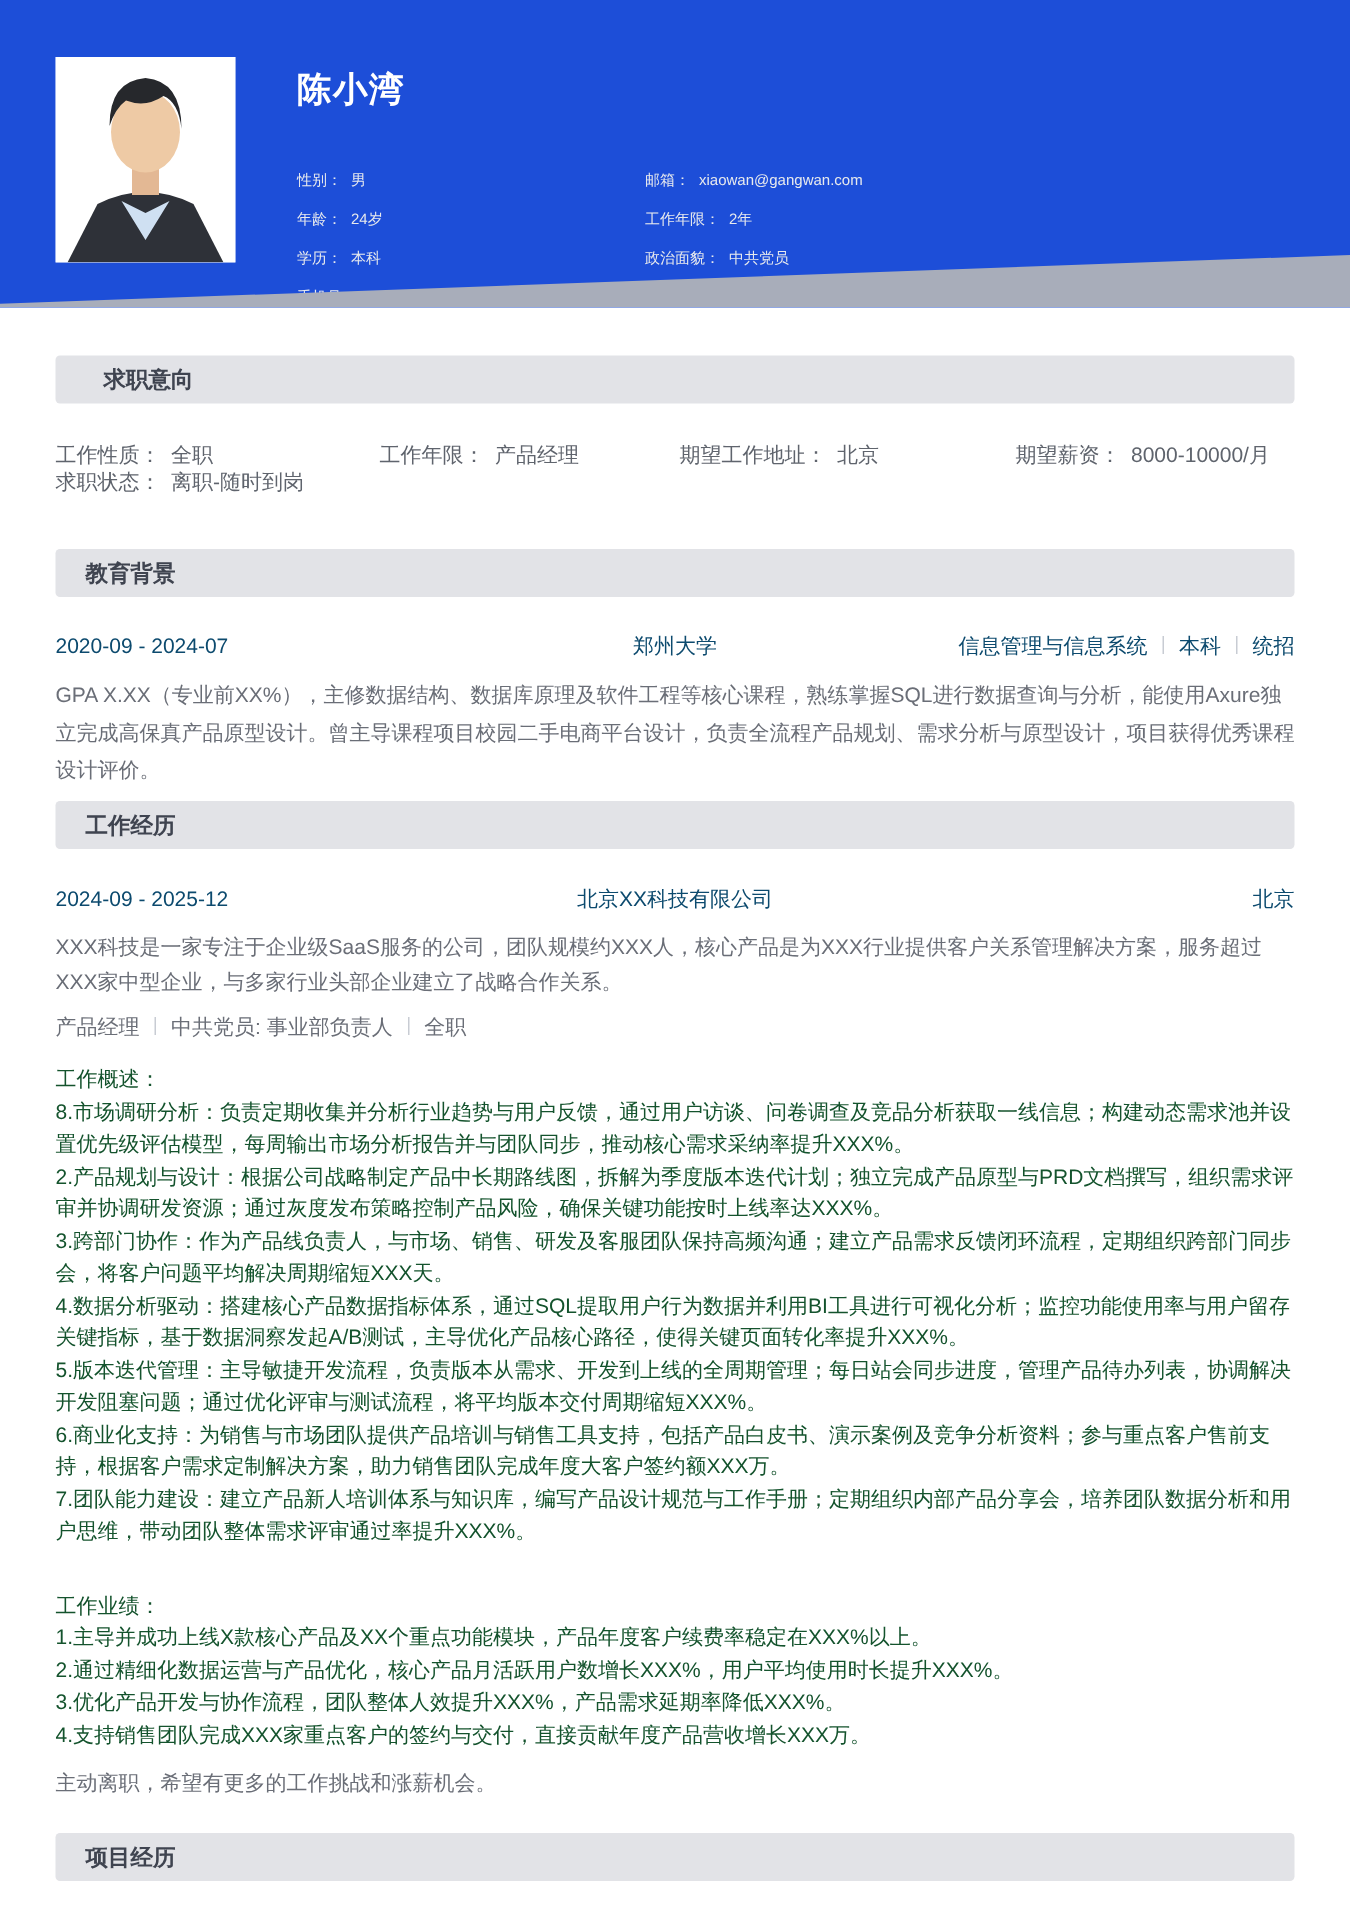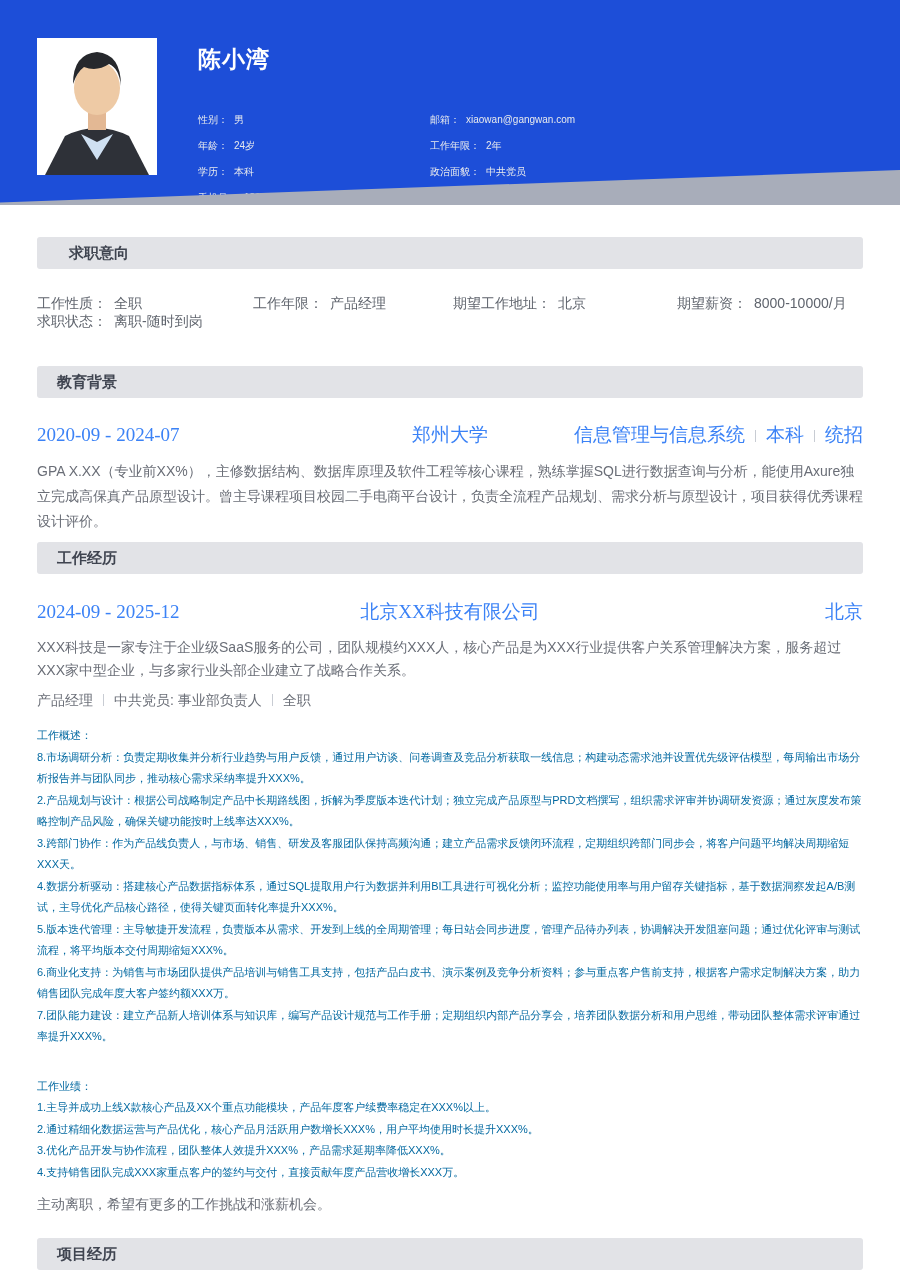--- a/index.html
+++ b/index.html
@@ -51,41 +51,40 @@
   .intent-grid {
     display: grid;
     grid-template-columns: 216px 200px 224px 1fr;
     margin-top: 26px;
     font-size: 14px; color: #5f646d;
   }
   .intent-grid .iv { margin-left: 7px; }
 
   .exp-row {
     display: grid; grid-template-columns: 1fr auto 1fr;
-    font-size: 19px; color: #3b82f6;
+    font-size: 14px; color: #0c4a6e;
     align-items: baseline;
-    font-family: Liberation Serif, serif;
   }
   .exp-row .center { text-align: center; }
   .exp-row .right  { justify-self: end; text-align: right; }
   .row-edu     { margin-top: 24px; }
   .row-work    { margin-top: 25px; }
 
   .vdiv {
     display: inline-block; width: 1px; height: 12px;
     background: #c8ccd3; margin: 0 10px; vertical-align: -1px;
   }
 
   .para { font-size: 14px; margin: 0; }
   .edu-desc   { margin-top: 11px; line-height: 25px; color: #6a6e77; }
   .work-intro { margin-top: 11px; line-height: 23px; color: #6a6e77; }
 
   .role-line { margin-top: 10px; font-size: 14px; color: #6a6e77; }
 
-  .work-block { margin-top: 15px; font-size: 11px; line-height: 21.5px; color: #0369a1; }
+  .work-block { margin-top: 15px; font-size: 14px; line-height: 21.5px; color: #14532d; }
   .work-block p { margin: 0; }
   .ach-block  { margin-top: 28px; }
   .leave-line { margin-top: 13px; font-size: 14px; color: #6a6e77; }
 </style>
 </head>
 <body>
 
 <div class="header">
   <div class="photo">
     <svg width="120" height="137" viewBox="0 0 120 137" xmlns="http://www.w3.org/2000/svg">

